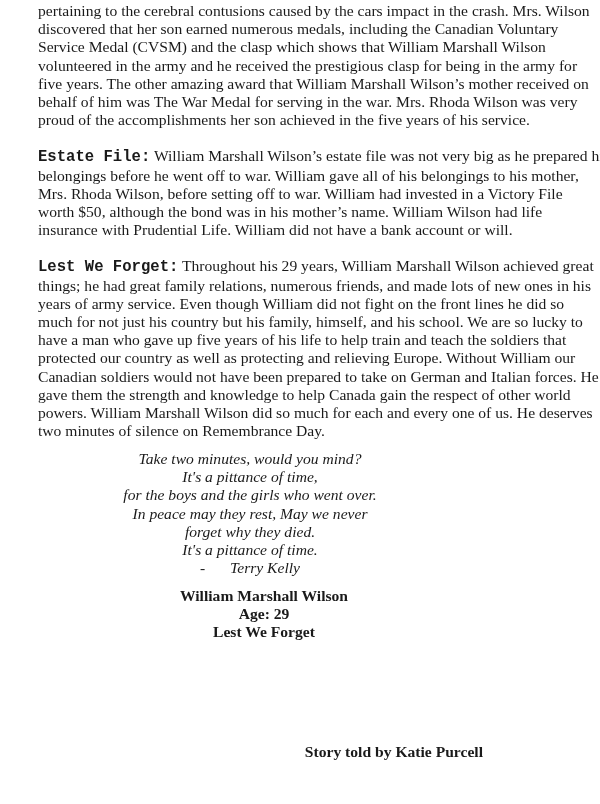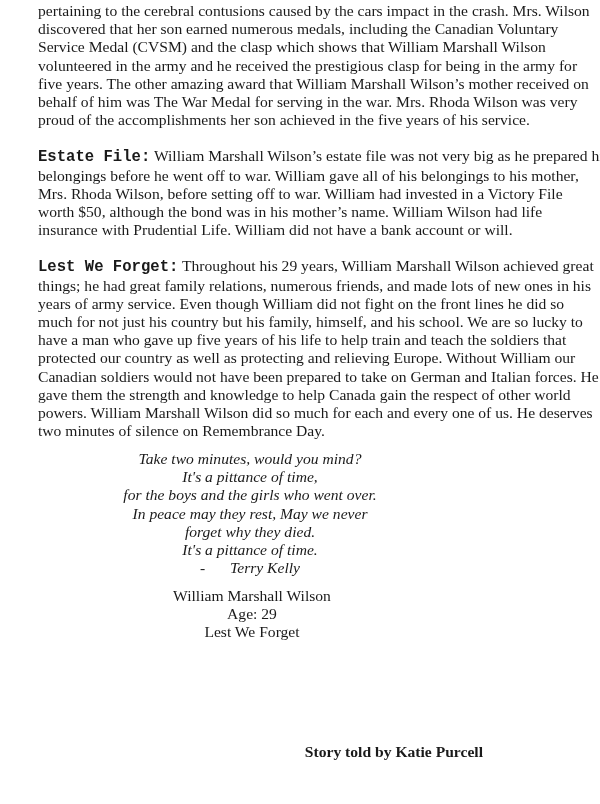--- a/index.html
+++ b/index.html
@@ -10,21 +10,21 @@
   }
   .page { position: absolute; left: 38px; top: 2px; width: 566px; }
   .para { font-size: 15.6px; line-height: 18.2px; margin: 0; white-space: nowrap; }
   .para .line { display: block; }
   .heading { font-weight: bold; font-family: Liberation Mono, monospace; }
   .gap { height: 18px; }
   .poem { position: absolute; left: 0; width: 500px; top: 450px; text-align: center; font-style: italic; font-size: 15.6px; line-height: 18.2px; }
   .poem .line { display: block; }
   .poem .attrib { display: block; }
   .poem .dash { display: inline-block; width: 30px; text-align: left; }
-  .memorial { position: absolute; left: 0; width: 504px; top: 587px; text-align: center; font-weight: normal; font-size: 15.6px; line-height: 18.2px; }
+  .memorial { position: absolute; left: 0; width: 504px; top: 587px; text-align: center; font-weight: bold; font-size: 15.6px; line-height: 18.2px; padding-left: 12px; }
   .memorial .line { display: block; }
   .credit { position: absolute; left: 0; width: 483px; top: 743px; text-align: right; font-weight: bold; font-size: 15.6px; line-height: 18.2px; }
 </style>
 </head>
 <body>
 
 <div class="page">
   <p class="para">
     <span class="line">pertaining to the cerebral contusions caused by the cars impact in the crash. Mrs. Wilson</span>
     <span class="line">discovered that her son earned numerous medals, including the Canadian Voluntary</span>

